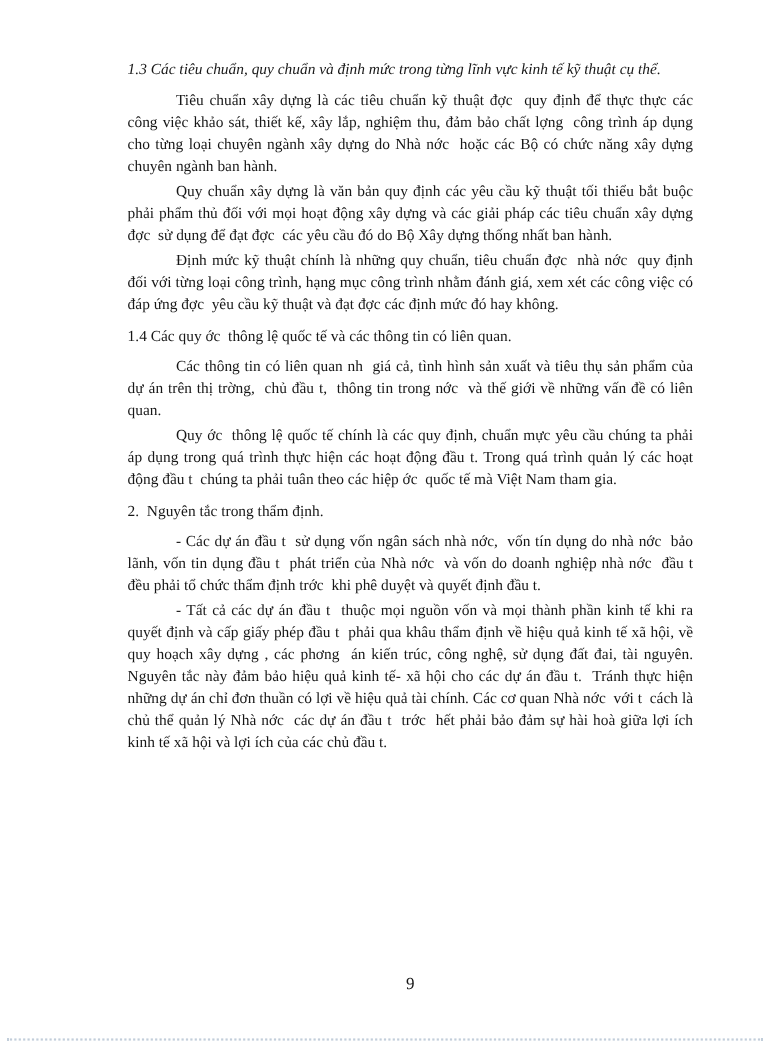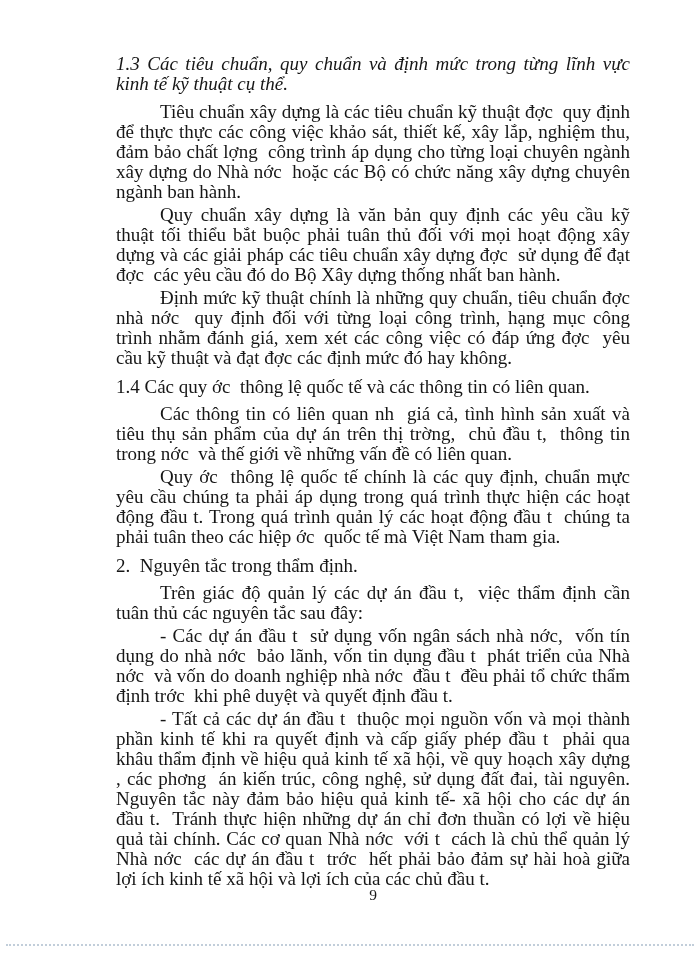--- a/index.html
+++ b/index.html
@@ -18,21 +18,21 @@
     overflow: hidden;
     color: #161616;
   }
   .content {
     position: absolute;
     left: 116px;
     top: 52px;
     width: 514px;
   }
   .para {
-    font-size: 19px;
+    font-size: 14px;
     line-height: 20px;
     text-align: justify;
     text-indent: 44px;
     margin: 0 0 3px 0;
     white-space: pre-wrap;
   }
   .heading-italic {
     font-style: italic;
     text-indent: 0;
     margin: 2px 0 8px 0;
@@ -60,25 +60,24 @@
     opacity: 0.85;
   }
 </style>
 </head>
 <body>
 
 <div class="page">
   <div class="content">
     <p class="para heading-italic">1.3 Các tiêu chuẩn, quy chuẩn và định mức trong từng lĩnh vực kinh tế kỹ thuật cụ thể.</p>
     <p class="para">Tiêu chuẩn xây dựng là các tiêu chuẩn kỹ thuật đợc  quy định để thực thực các công việc khảo sát, thiết kế, xây lắp, nghiệm thu, đảm bảo chất lợng  công trình áp dụng cho từng loại chuyên ngành xây dựng do Nhà nớc  hoặc các Bộ có chức năng xây dựng chuyên ngành ban hành.</p>
-    <p class="para">Quy chuẩn xây dựng là văn bản quy định các yêu cầu kỹ thuật tối thiểu bắt buộc phải tuân thủ đối với mọi hoạt động xây dựng và các giải pháp các tiêu chuẩn xây dựng đợc  sử dụng để đạt đợc  các yêu cầu đó do Bộ Xây dựng thống nhất ban hành.</p>
+    <p class="para">Quy chuẩn xây dựng là văn bản quy định các yêu cầu kỹ thuật tối thiểu bắt buộc phải phẩm thủ đối với mọi hoạt động xây dựng và các giải pháp các tiêu chuẩn xây dựng đợc  sử dụng để đạt đợc  các yêu cầu đó do Bộ Xây dựng thống nhất ban hành.</p>
     <p class="para">Định mức kỹ thuật chính là những quy chuẩn, tiêu chuẩn đợc  nhà nớc  quy định đối với từng loại công trình, hạng mục công trình nhằm đánh giá, xem xét các công việc có đáp ứng đợc  yêu cầu kỹ thuật và đạt đợc các định mức đó hay không.</p>
     <p class="para heading-bold">1.4 Các quy ớc  thông lệ quốc tế và các thông tin có liên quan.</p>
     <p class="para">Các thông tin có liên quan nh  giá cả, tình hình sản xuất và tiêu thụ sản phẩm của dự án trên thị trờng,  chủ đầu t,  thông tin trong nớc  và thế giới về những vấn đề có liên quan.</p>
     <p class="para">Quy ớc  thông lệ quốc tế chính là các quy định, chuẩn mực yêu cầu chúng ta phải áp dụng trong quá trình thực hiện các hoạt động đầu t. Trong quá trình quản lý các hoạt động đầu t  chúng ta phải tuân theo các hiệp ớc  quốc tế mà Việt Nam tham gia.</p>
     <p class="para heading-bold">2.  Nguyên tắc trong thẩm định.</p>
-    <p class="para">Trên giác độ quản lý các dự án đầu t,  việc thẩm định cần tuân thủ các nguyên tắc sau đây:</p>
     <p class="para">- Các dự án đầu t  sử dụng vốn ngân sách nhà nớc,  vốn tín dụng do nhà nớc  bảo lãnh, vốn tin dụng đầu t  phát triển của Nhà nớc  và vốn do doanh nghiệp nhà nớc  đầu t  đều phải tổ chức thẩm định trớc  khi phê duyệt và quyết định đầu t.</p>
     <p class="para">- Tất cả các dự án đầu t  thuộc mọi nguồn vốn và mọi thành phần kinh tế khi ra quyết định và cấp giấy phép đầu t  phải qua khâu thẩm định về hiệu quả kinh tế xã hội, về quy hoạch xây dựng , các phơng  án kiến trúc, công nghệ, sử dụng đất đai, tài nguyên. Nguyên tắc này đảm bảo hiệu quả kinh tế- xã hội cho các dự án đầu t.  Tránh thực hiện những dự án chỉ đơn thuần có lợi về hiệu quả tài chính. Các cơ quan Nhà nớc  với t  cách là chủ thể quản lý Nhà nớc  các dự án đầu t  trớc  hết phải bảo đảm sự hài hoà giữa lợi ích kinh tế xã hội và lợi ích của các chủ đầu t.</p>
   </div>
   <div class="page-number">9</div>
   <div class="bottom-line"></div>
 </div>
 
 </body></html>

